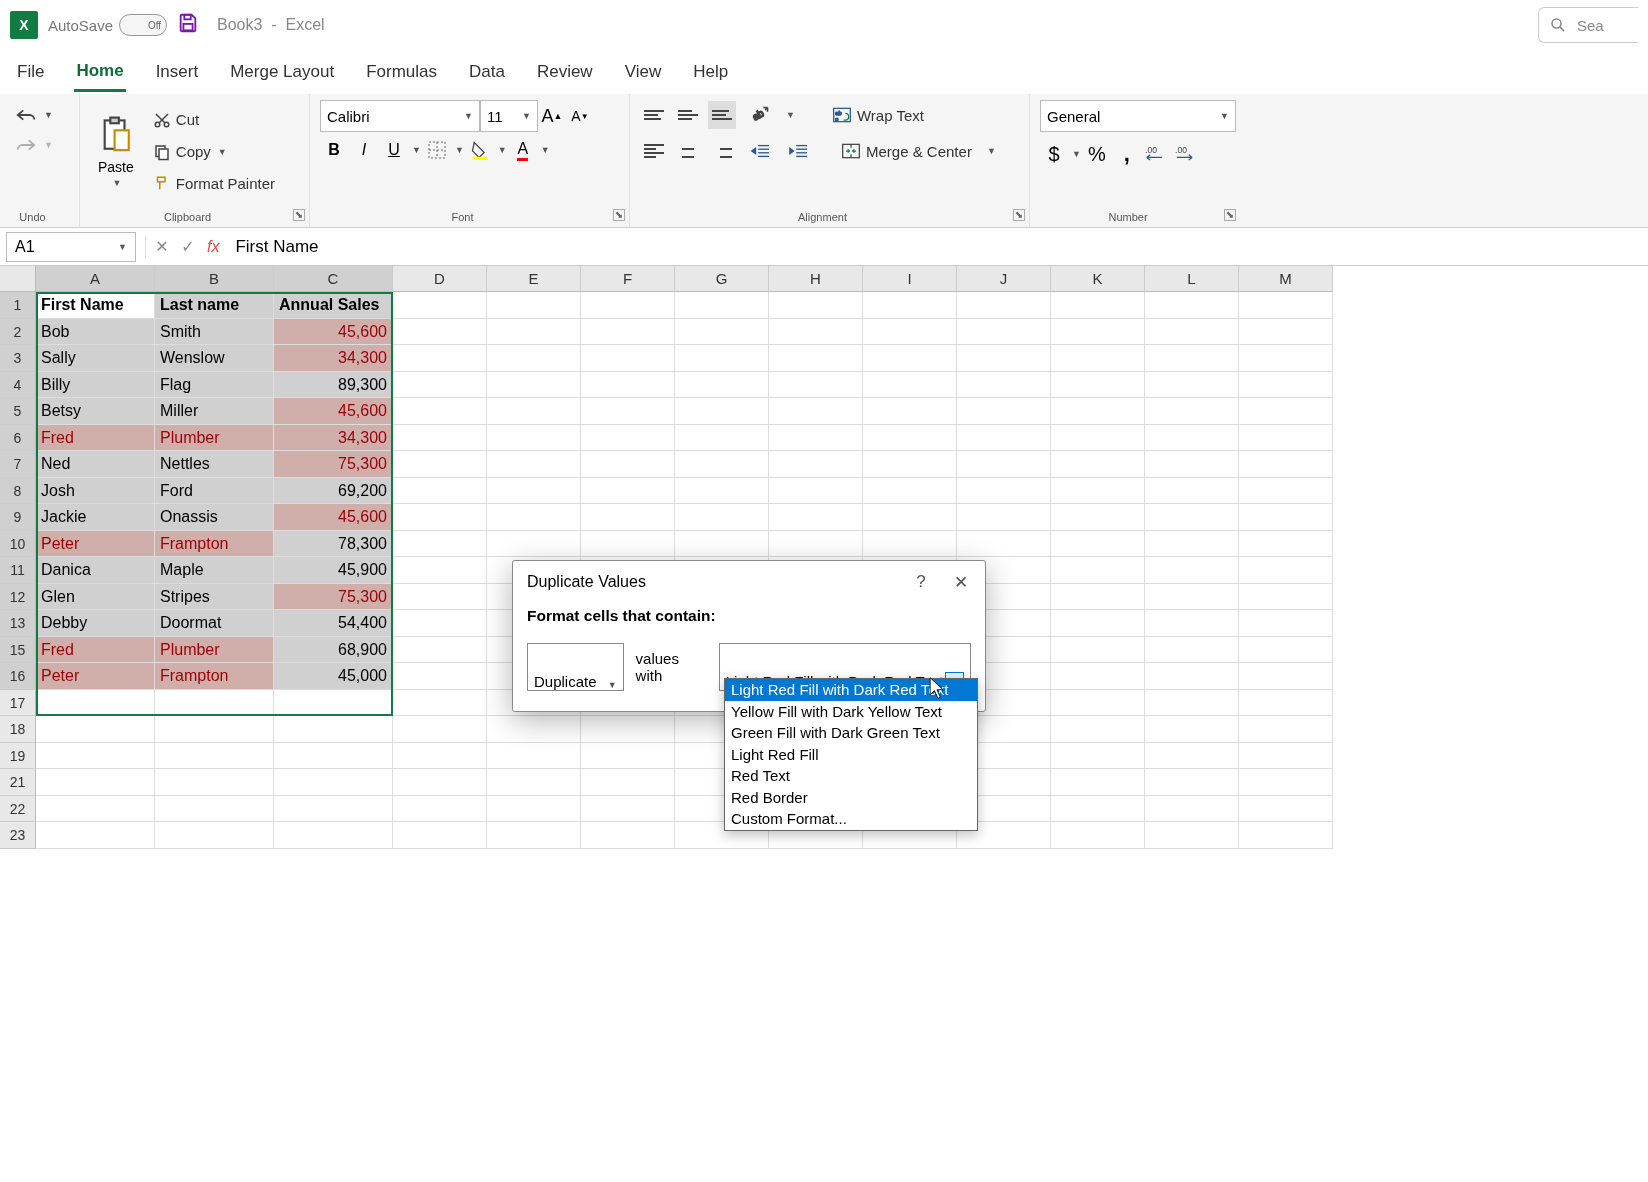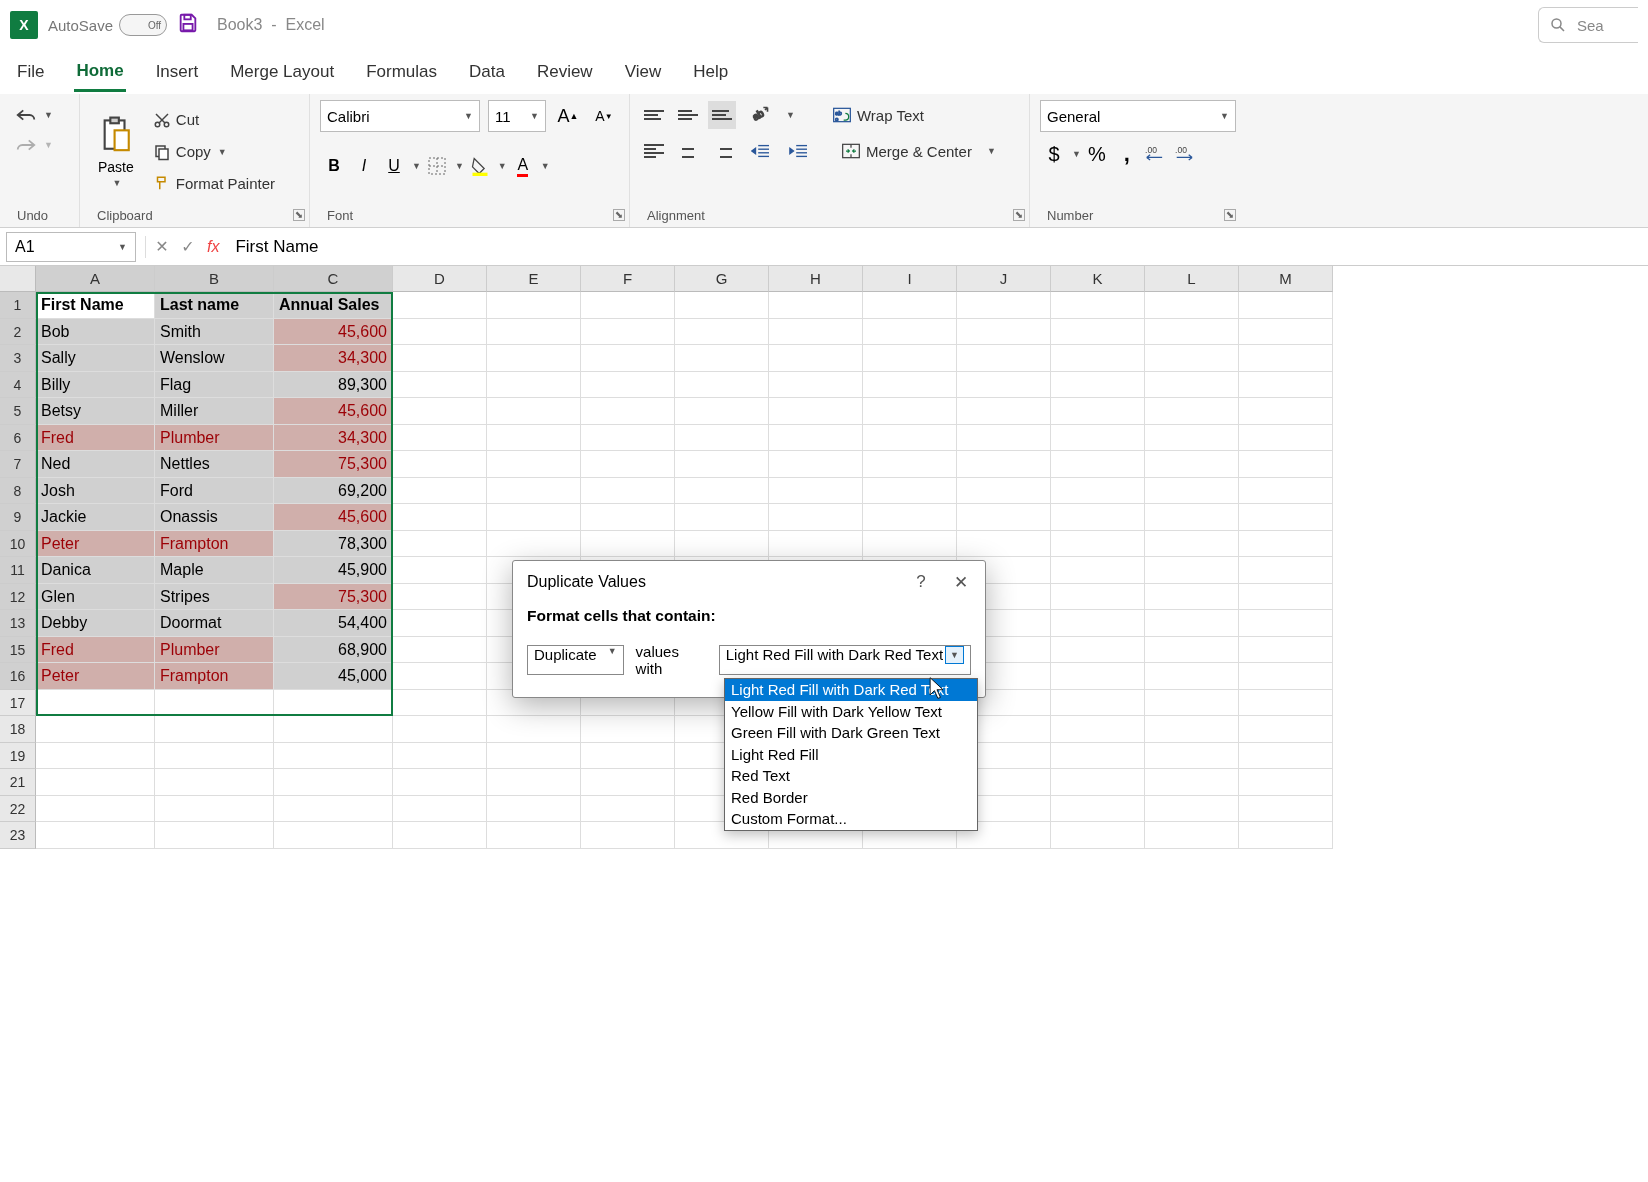--- a/index.html
+++ b/index.html
@@ -17,21 +17,21 @@
 .search-box svg { width: 18px; height: 18px; }
 
 
 .menubar { height: 44px; display: flex; align-items: center; padding: 0 15px; gap: 28px; font-size: 17px; color: #333; }
 .menubar .tab { padding: 8px 2px; cursor: pointer; }
 .menubar .tab.active { font-weight: 600; border-bottom: 3px solid #107c41; color: #0f6b38;}
 
 
 .ribbon { height: 134px; background: #f5f5f5; border-bottom: 1px solid #d0d0d0; display: flex; }
 .ribbon-group { border-right: 1px solid #e0e0e0; position: relative; padding: 6px 10px 24px 10px; display: flex; flex-direction: column; }
-.group-label { position: absolute; bottom: 4px; left: 0; right: 14px; text-align: left; font-size: 13px; color: #555; margin-left: 17px; }
+.group-label { position: absolute; bottom: 4px; left: 0; right: 14px; text-align: center; font-size: 11px; color: #555; }
 .group-expand { position: absolute; bottom: 6px; right: 4px; font-size: 10px; color: #666; border: 1px solid #aaa; width: 12px; height: 12px; line-height: 10px; text-align: center;}
 .rib-row { display: flex; align-items: center; gap: 6px; }
 .rib-stack { display: flex; flex-direction: column; gap: 2px; }
 .rib-btn { height: 30px; display: flex; align-items: center; gap: 5px; padding: 0 5px; font-size: 15px; color: #333; cursor: pointer;}
 .big-btn { display: flex; flex-direction: column; align-items: center; justify-content: center; gap: 3px; padding: 5px 8px; font-size: 14px; cursor: pointer; height: 88px;}
 .dropdown-arrow { font-size: 9px; color: #555; margin-left: 2px; }
 .combo { height: 32px; border: 1px solid #bbb; background: #fff; display: flex; align-items: center; justify-content: space-between; padding: 0 6px; font-size: 15px; }
 .icon-sq { width: 28px; height: 28px; display: flex; align-items: center; justify-content: center; font-size: 16px; cursor: pointer;}
 .align-icon { display: flex; flex-direction: column; gap: 2px; width: 20px;}
 .align-icon span { height: 2px; background: #444; }
@@ -63,21 +63,21 @@
 
 
 .overlay { position: absolute; left: 512px; top: 560px; }
 .dialog { width: 474px; background: #fff; border: 1px solid #888; box-shadow: 0 8px 30px rgba(0,0,0,0.3); border-radius: 3px;}
 .dlg-title { display: flex; align-items: center; height: 42px; padding: 0 4px 0 14px; font-size: 16px; }
 .dlg-title .sp { flex: 1;}
 .dlg-title .tbtn { width: 40px; height: 34px; display: flex; align-items: center; justify-content: center; font-size: 17px; color: #555; cursor: pointer;}
 .dlg-body { padding: 4px 14px 20px 14px; font-size: 15px;}
 .dlg-label { font-weight: bold; margin-bottom: 18px; font-size: 15.5px;}
 .dlg-row { display: flex; align-items: center; gap: 12px; }
-.dlg-combo { height: 30px; border: 1px solid #888; display: flex; align-items: flex-start; justify-content: space-between; padding: 0 6px; font-size: 15px; background: #fff;}
+.dlg-combo { height: 48px; border: 1px solid #888; display: flex; align-items: flex-end; justify-content: space-between; padding: 0 6px; font-size: 15px; background: #fff;}
 .dropdown-list { position: absolute; left: 212px; top: 118px; width: 254px; background: #fff; border: 1px solid #666; font-size: 15px; box-shadow: 0 4px 12px rgba(0,0,0,0.25);}
 .dropdown-list .opt { padding: 1px 6px; cursor: pointer; line-height: 19.5px;}
 .dropdown-list .opt.hl { background: #0078d4; color: #fff; }
 .cursor { position: absolute; width: 18px; height: 24px; pointer-events: none;}
 
 
 .cA { width: 119px; } .cB { width: 119px; } .cC { width: 119px; }
 .cD,.cE,.cF,.cG,.cH,.cI,.cJ,.cK,.cL,.cM { width: 94px; }
 </style>
 </head>
@@ -176,21 +176,21 @@
             </svg>
             <span>Format Painter</span>
           </div>
       </div>
     </div>
     <div class="group-label">Clipboard</div>
     <div class="group-expand">⬊</div>
   </div>
 
   <div class="ribbon-group" style="width:320px">
-    <div class="rib-row" style="gap:8px;margin-bottom:20px">
+    <div class="rib-row" style="gap:0;margin-bottom:4px">
       <div class="combo" style="width:160px">
           <span>Calibri</span>
           <span class="dropdown-arrow">▼</span>
         </div>
       <div class="combo" style="width:58px">
           <span>11</span>
           <span class="dropdown-arrow">▼</span>
         </div>
       <div class="icon-sq" style="font-size:18px">A<sup style="font-size:9px">▲</sup></div>
       <div class="icon-sq" style="font-size:14px">A<sup style="font-size:8px">▼</sup></div>

